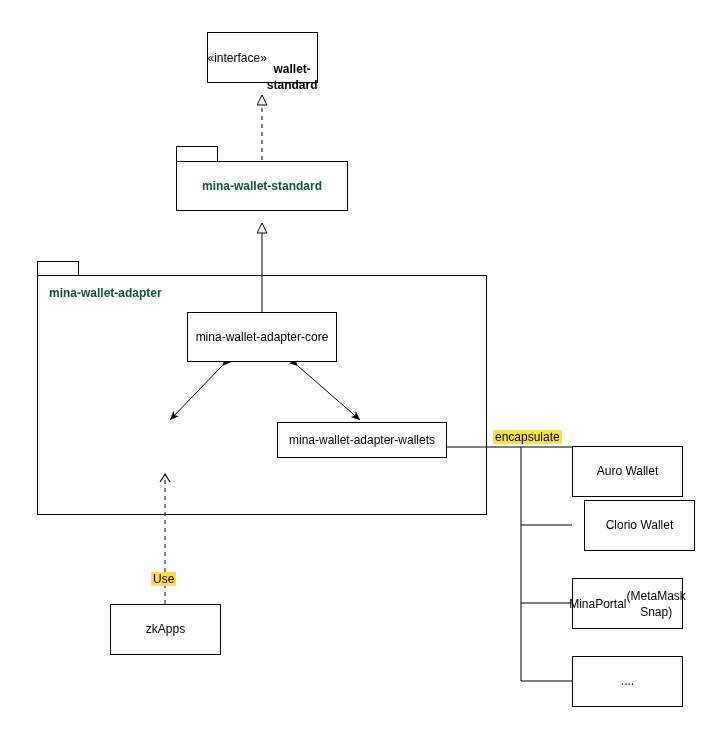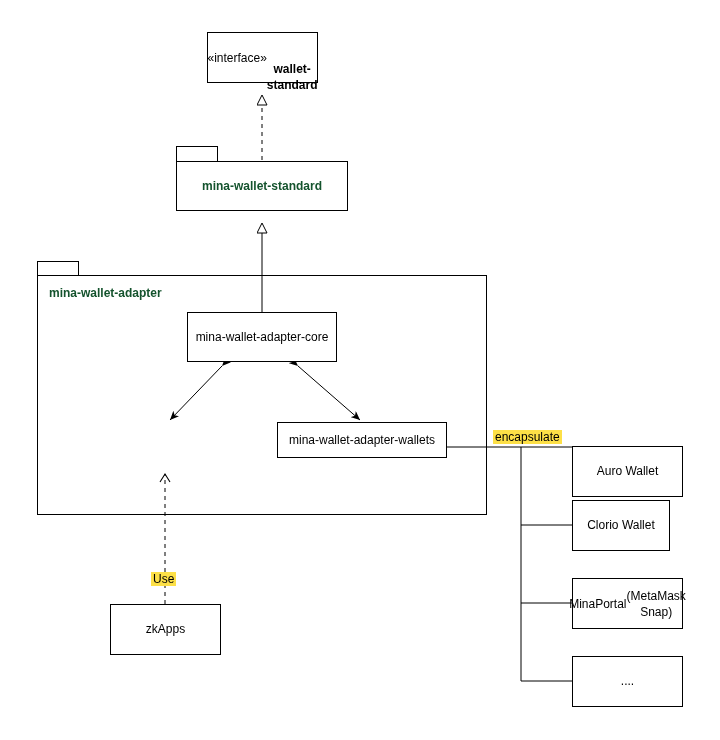--- a/index.html
+++ b/index.html
@@ -167,21 +167,21 @@
   </div>
 
   <div class="node" style="left:110px; top:604px; width:111px; height:51px;">
     <span>zkApps</span>
   </div>
 
   <div class="node" style="left:572px; top:422px; width:111px; height:51px;margin-top:24px;">
     <span>Auro Wallet</span>
   </div>
 
-  <div class="node" style="left:572px; top:500px; width:98px; height:51px;">
+  <div class="node" style="left:584px; top:500px; width:111px; height:51px;">
     <span>Clorio Wallet</span>
   </div>
 
   <div class="node stereotyped" style="left:572px; top:578px; width:111px; height:51px;">
     <span>MinaPortal</span>
     <span>(MetaMask Snap)</span>
   </div>
 
   <div class="node" style="left:572px; top:656px; width:111px; height:51px;">
     <span>....</span>

